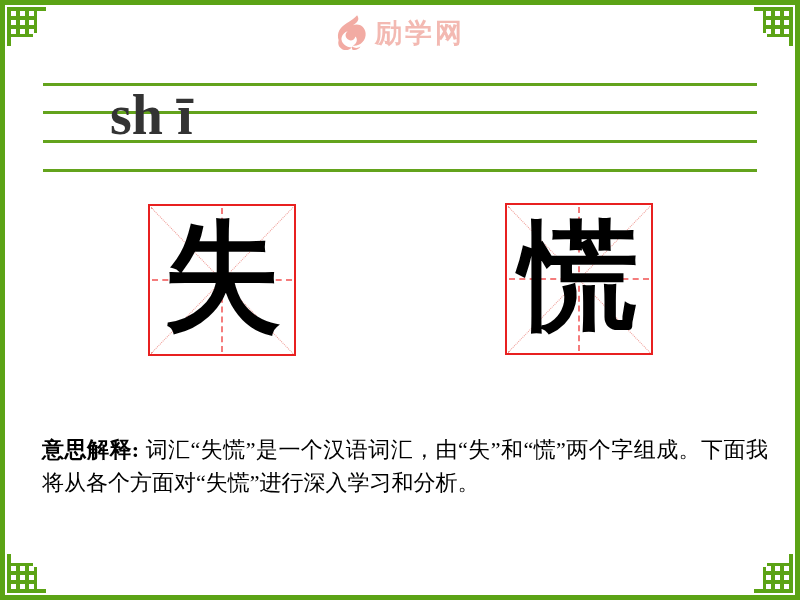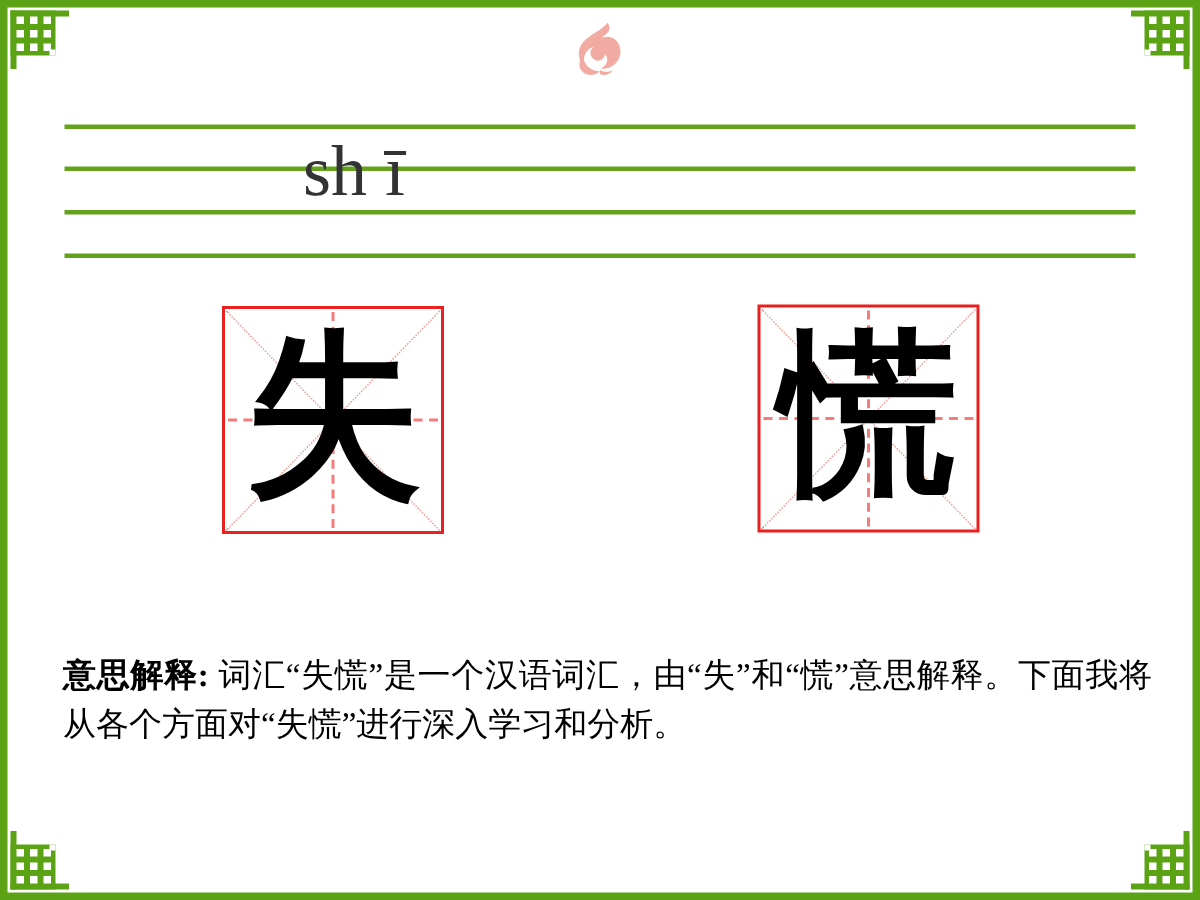--- a/index.html
+++ b/index.html
@@ -27,22 +27,22 @@
   .watermark .brand{
     font-family:"Liberation Sans",sans-serif;font-weight:bold;
     font-size:27px;color:#f3b9b2;letter-spacing:3px;line-height:1;
   }
 
   
   .staff{position:absolute;left:43px;top:0;width:714px;height:0;}
   .staff-line{position:absolute;left:0;width:714px;height:3px;background:#63a31c;}
   .line1{top:83px;} .line2{top:111px;} .line3{top:140px;} .line4{top:169px;}
   .syllable{
-    position:absolute;font-size:48px;line-height:50px;color:#333;
-    font-family:"Liberation Serif",serif;text-align:right;top:90px;
+    position:absolute;font-size:56px;line-height:50px;color:#333;
+    font-family:"Liberation Serif",serif;text-align:left;top:90px;font-weight:bold;
   }
   .syl-1{left:110px;width:160px;}
   .syl-2{left:450px;width:220px;}
 
   
   .charbox{
     position:absolute;width:148px;height:152px;box-sizing:border-box;
     border:2px solid #e82020;background:#fff;
   }
   .box-1{left:148px;top:204px;}
@@ -151,20 +151,21 @@
         <rect x="29" y="29" width="5" height="5"></rect>
       <rect x="33" y="33" width="4" height="4"></rect>
     </g>
   </svg>
 
   <div class="watermark">
     <svg width="34" height="38" viewBox="0 0 40 44">
       <path fill="#f2aba3" d="M26 1c4 6-1 9-5 12 7-3 14 1 15 9 1 9-7 16-15 15 5-3 6-8 3-11-1 4-5 6-8 4-4-2-5-7-1-10-7 2-10 10-5 17C3 33 1 23 7 16 12 10 20 8 26 1z"></path>
       <path fill="#f2aba3" d="M7 27c0 7 6 12 13 12-4 4-11 4-14 0-3-3-3-9 1-12zM20 38c3 2 7 2 10 0-2 4-8 5-10 3z"></path>
     </svg>
+    <span class="brand">励学网</span>
   </div>
 
   <div class="staff">
     <div class="staff-line line1"></div>
     <div class="staff-line line2"></div>
     <div class="staff-line line3"></div>
     <div class="staff-line line4"></div>
   </div>
   <div class="syllable syl-1">sh ī</div>
 
@@ -176,15 +177,15 @@
     <div class="hanzi">失</div>
   </div>
   <div class="charbox box-2">
     <div class="diag d1"></div>
     <div class="diag d2"></div>
     <div class="grid-v"></div>
     <div class="grid-h"></div>
     <div class="hanzi">慌</div>
   </div>
 
-  <p class="explain"><b>意思解释:</b><span>词汇“失慌”是一个汉语词汇，由“失”和“慌”意思解释。下面我将从各个方面对“失慌”进行深入学习和分析。</span></p>
+  <p class="explain"><b>意思解释:</b><span>词汇“失慌”是一个汉语词汇，由“失”和“慌”两个字组成。下面我将从各个方面对“失慌”进行深入学习和分析。</span></p>
 
 </div>
 
 </body></html>

